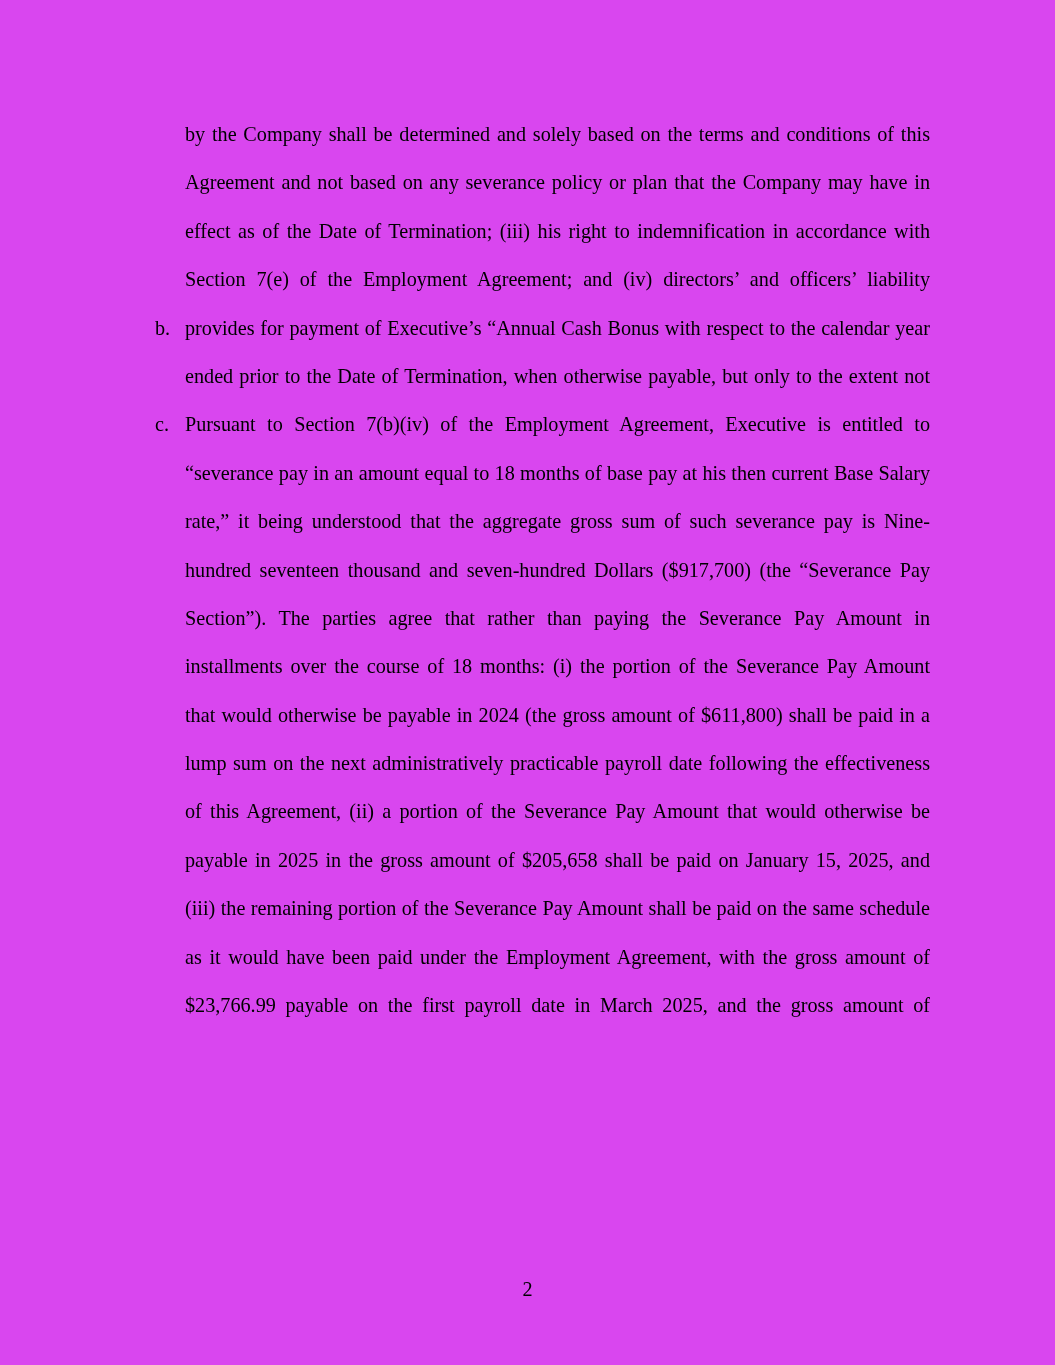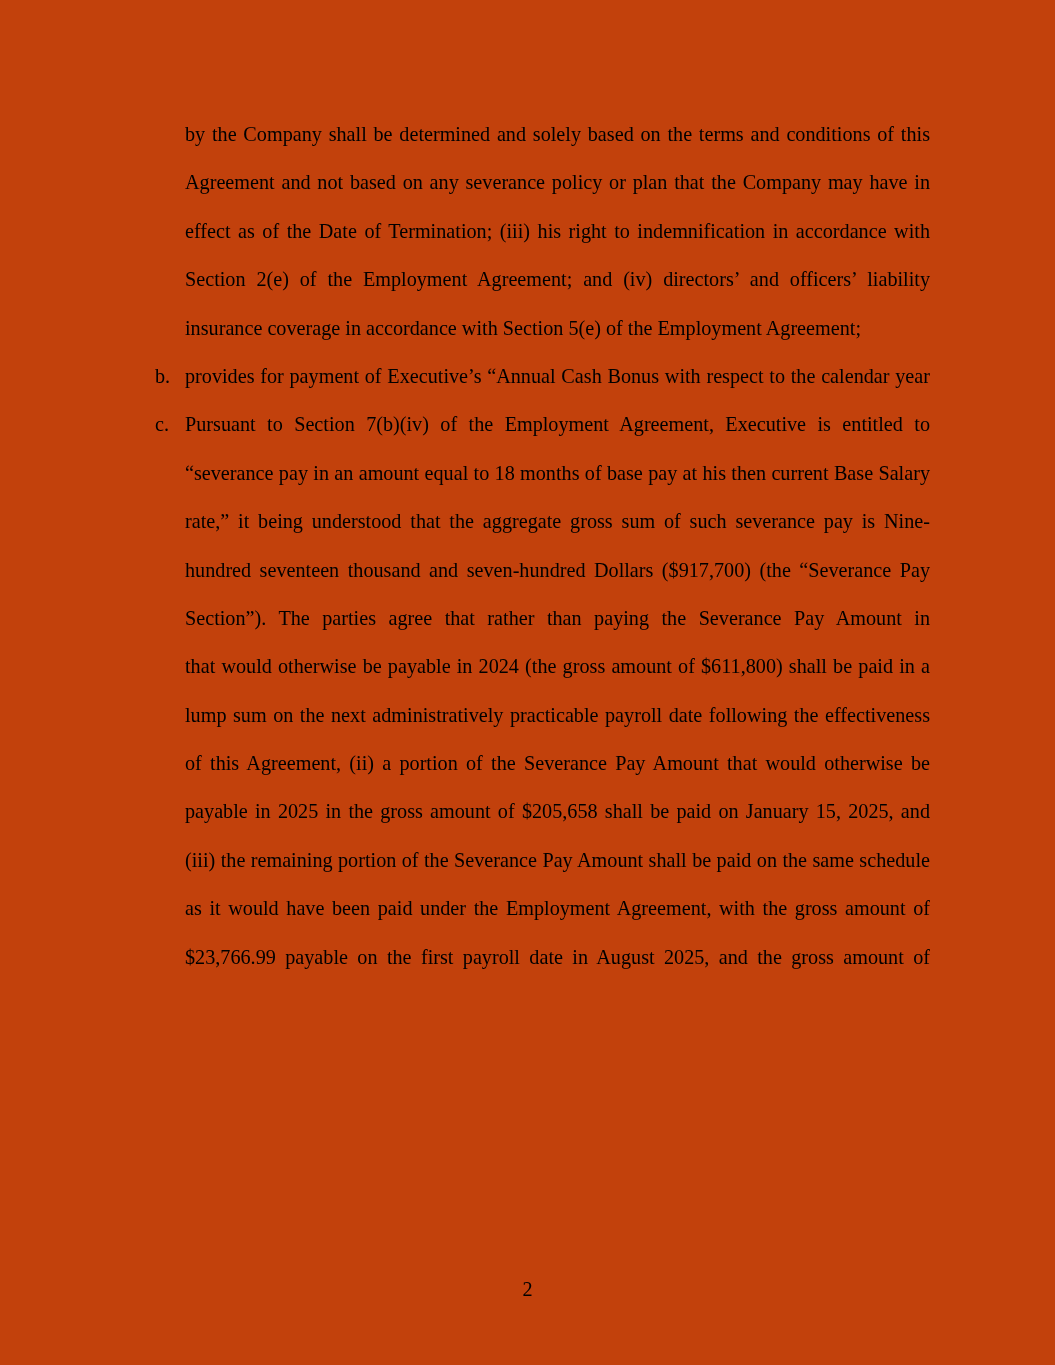--- a/index.html
+++ b/index.html
@@ -4,21 +4,21 @@
 <style>
   html, body {
     margin: 0;
     padding: 0;
     background: #ffffff;
   }
   .page {
     position: relative;
     width: 1055px;
     height: 1365px;
-    background: #c2410c;
+    background: #d946ef;
     color: #000000;
     font-family: "Liberation Serif", "DejaVu Serif", serif;
     overflow: hidden;
   }
   .content {
     position: absolute;
     left: 185px;
     top: 110px;
     width: 745px;
     font-size: 20.2px;
@@ -55,37 +55,38 @@
 </style>
 </head>
 <body>
 
 <div class="page">
   <div class="content">
       <div class="para">
         <div class="line">by the Company shall be determined and solely based on the terms and conditions of this</div>
         <div class="line">Agreement and not based on any severance policy or plan that the Company may have in</div>
         <div class="line">effect as of the Date of Termination; (iii) his right to indemnification in accordance with</div>
-        <div class="line">Section 2(e) of the Employment Agreement; and (iv) directors’ and officers’ liability</div>
-        <div class="line flush">insurance coverage in accordance with Section 5(e) of the Employment Agreement;</div>
+        <div class="line">Section 7(e) of the Employment Agreement; and (iv) directors’ and officers’ liability</div>
       </div>
       <div class="para">
         <span class="marker">b.</span>
         <div class="line">provides for payment of Executive’s “Annual Cash Bonus with respect to the calendar year</div>
+        <div class="line">ended prior to the Date of Termination, when otherwise payable, but only to the extent not</div>
       </div>
       <div class="para">
         <span class="marker">c.</span>
         <div class="line">Pursuant to Section 7(b)(iv) of the Employment Agreement, Executive is entitled to</div>
         <div class="line">“severance pay in an amount equal to 18 months of base pay at his then current Base Salary</div>
         <div class="line">rate,” it being understood that the aggregate gross sum of such severance pay is Nine-</div>
         <div class="line">hundred seventeen thousand and seven-hundred Dollars ($917,700) (the “Severance Pay</div>
         <div class="line">Section”). The parties agree that rather than paying the Severance Pay Amount in</div>
+        <div class="line">installments over the course of 18 months: (i) the portion of the Severance Pay Amount</div>
         <div class="line">that would otherwise be payable in 2024 (the gross amount of $611,800) shall be paid in a</div>
         <div class="line">lump sum on the next administratively practicable payroll date following the effectiveness</div>
         <div class="line">of this Agreement, (ii) a portion of the Severance Pay Amount that would otherwise be</div>
         <div class="line">payable in 2025 in the gross amount of $205,658 shall be paid on January 15, 2025, and</div>
         <div class="line">(iii) the remaining portion of the Severance Pay Amount shall be paid on the same schedule</div>
         <div class="line">as it would have been paid under the Employment Agreement, with the gross amount of</div>
-        <div class="line">$23,766.99 payable on the first payroll date in August 2025, and the gross amount of</div>
+        <div class="line">$23,766.99 payable on the first payroll date in March 2025, and the gross amount of</div>
       </div>
     </div>
   <div class="page-number">2</div>
 </div>
 
 </body></html>

